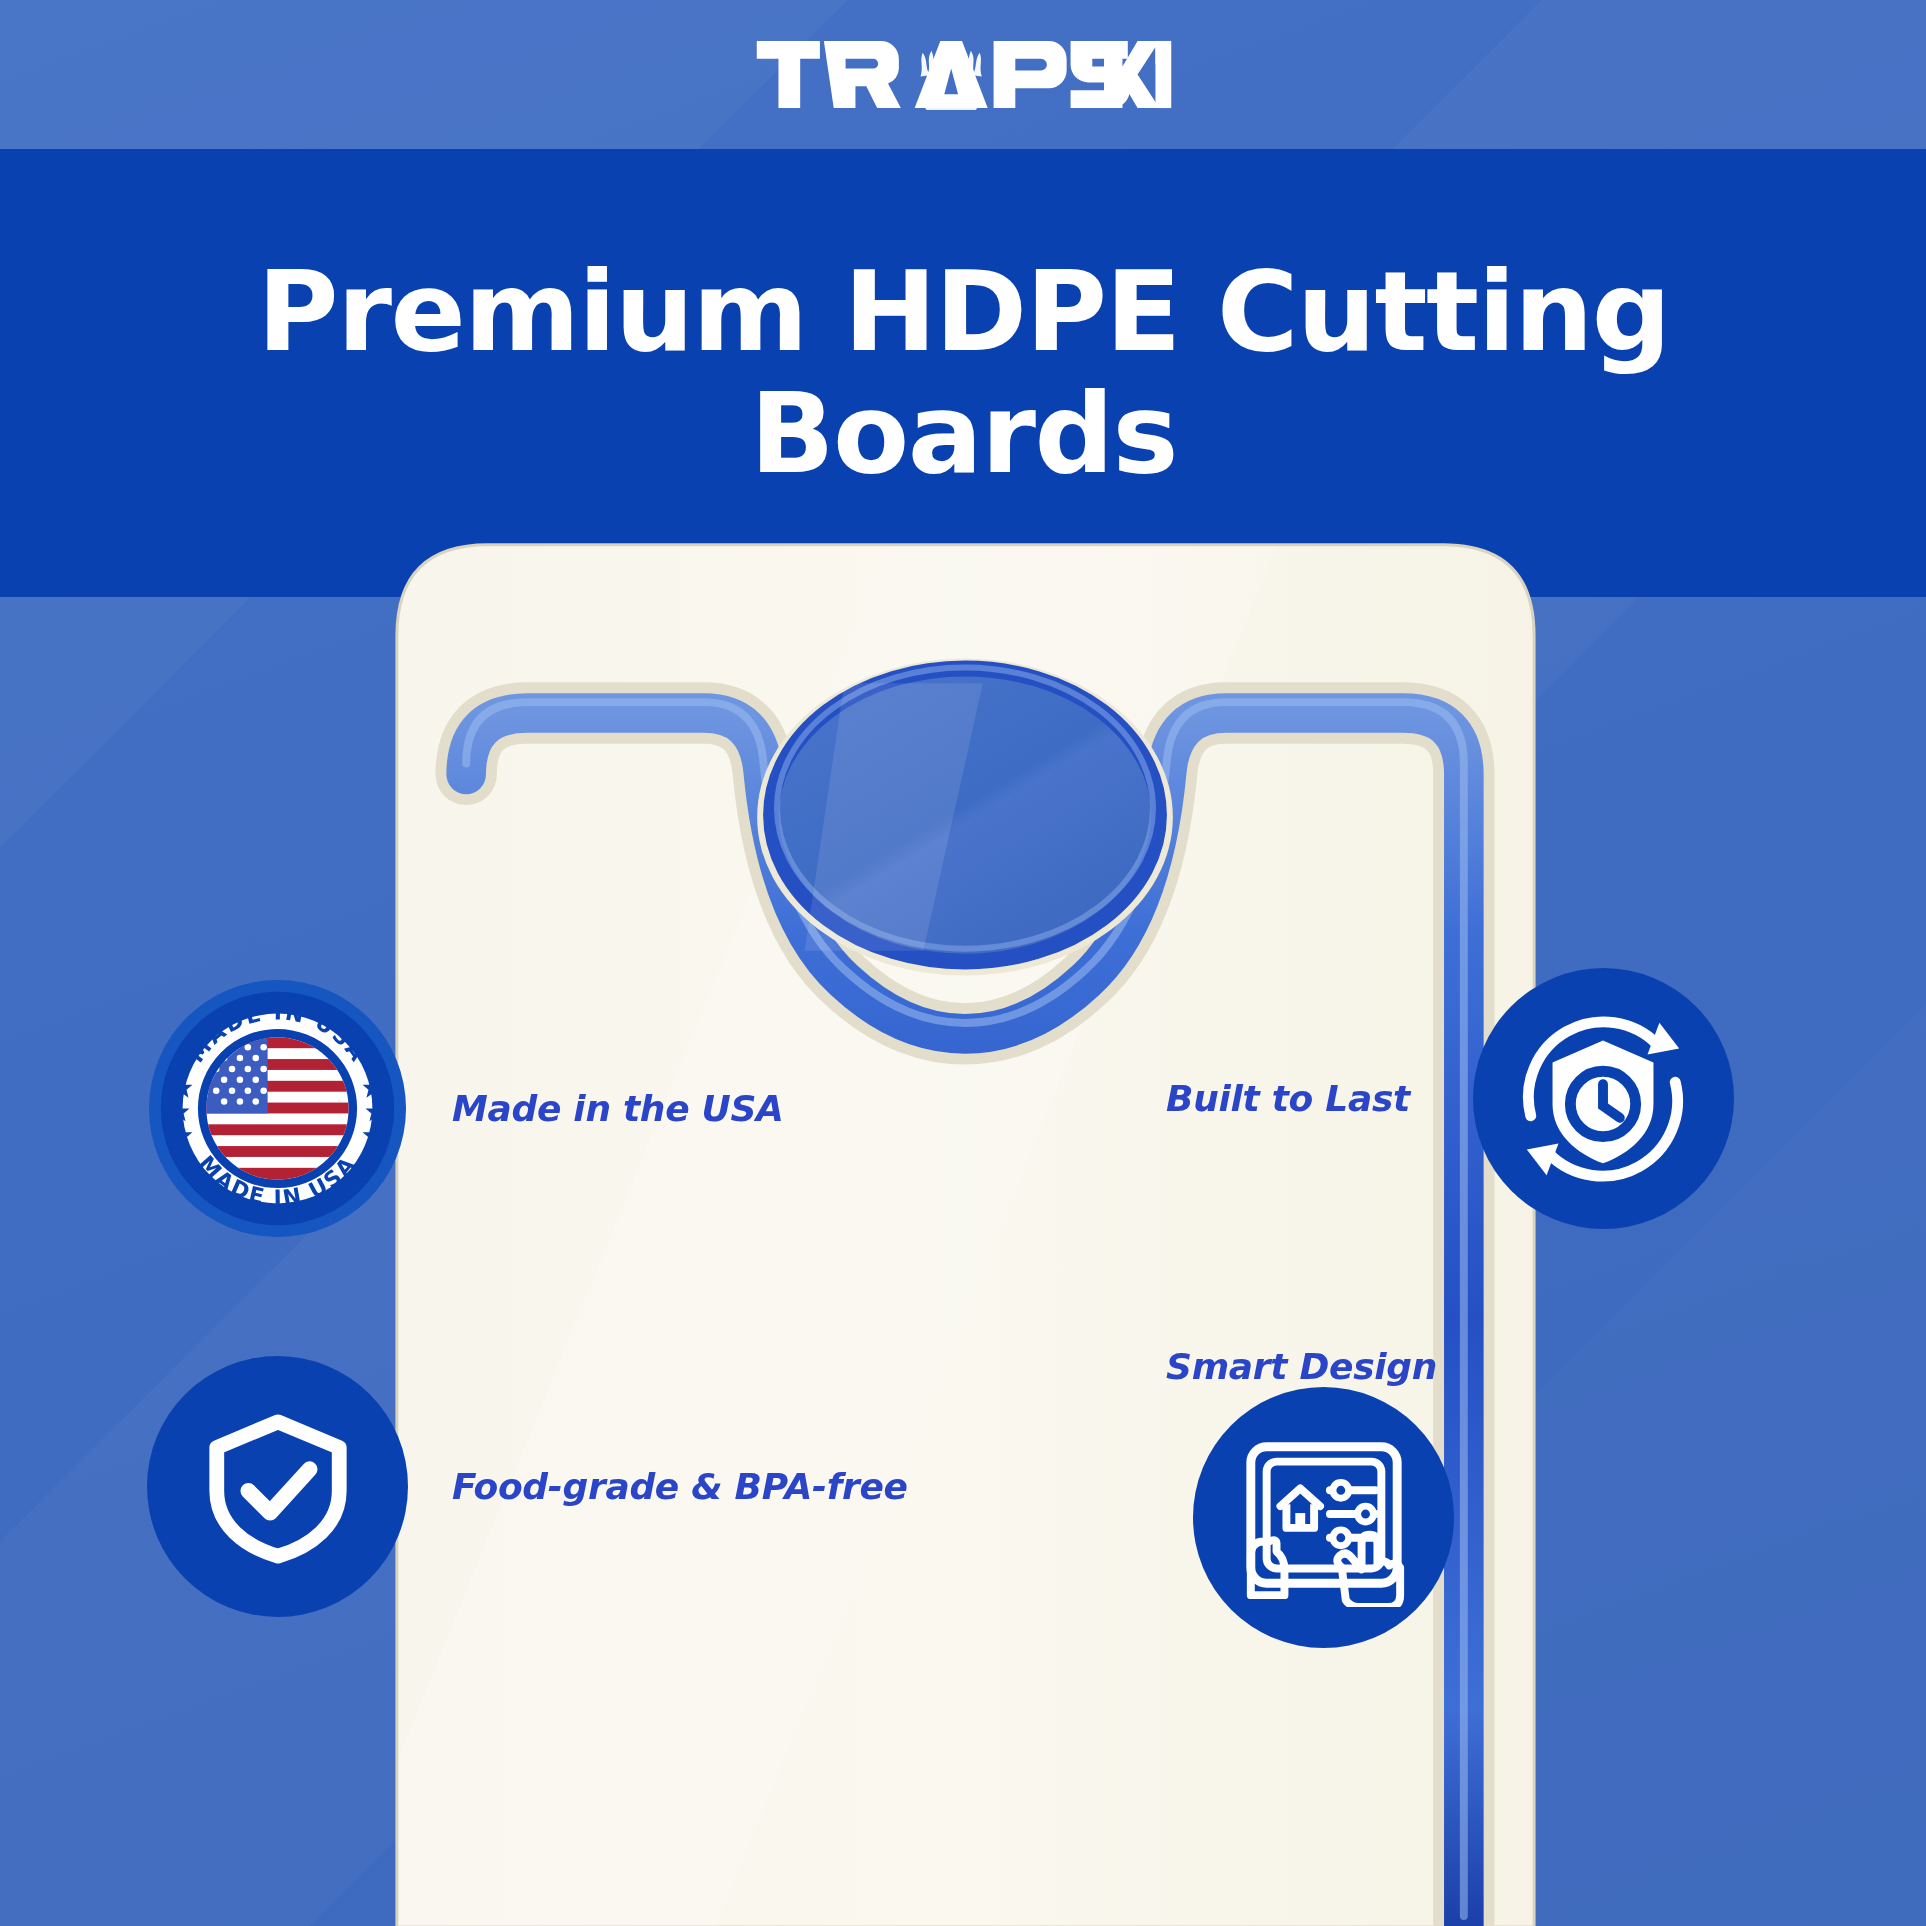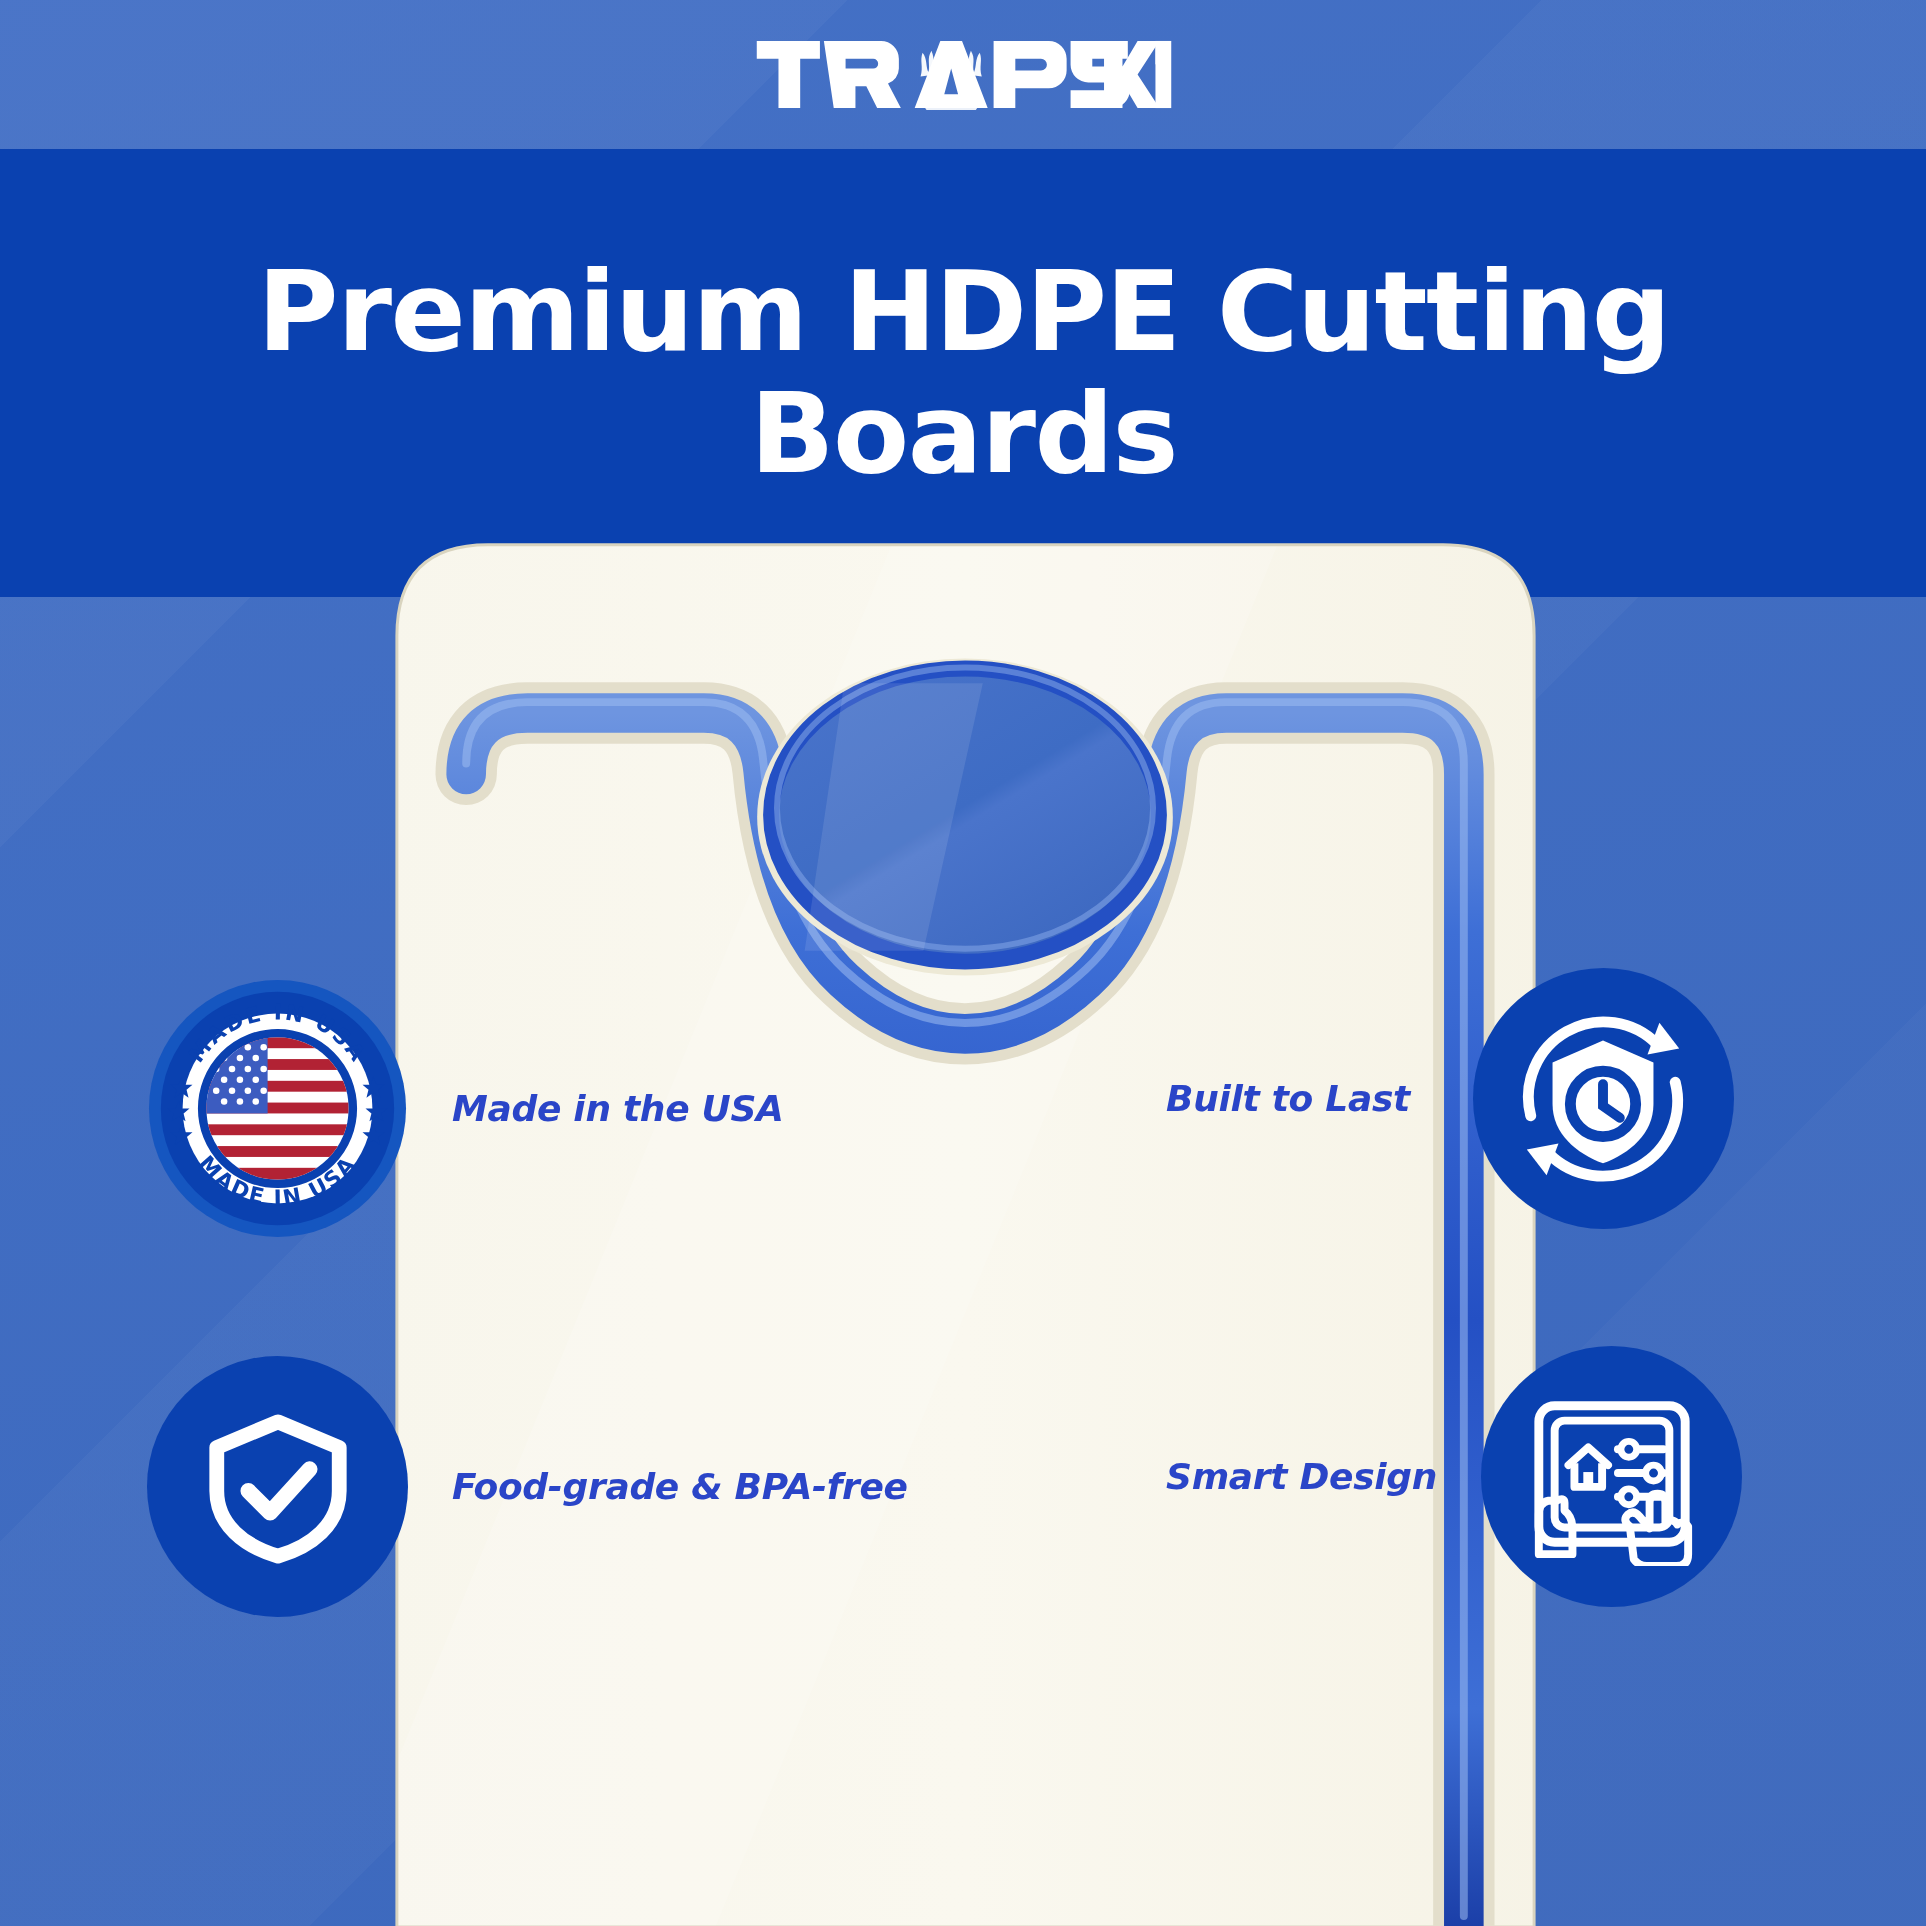--- a/index.html
+++ b/index.html
@@ -129,21 +129,21 @@
   
   .f-usa      { left: 147px;  top: 978px;  }
   .f-usa .feat-label  { margin-left: 44px; }
 
   .f-food     { left: 147px;  top: 1356px; }
   .f-food .feat-label { margin-left: 44px; }
 
   .f-built    { left: 1166px; top: 968px;  flex-direction: row; }
   .f-built .feat-label { margin-right: 63px; }
 
-  .f-smart    { left: 1166px; top: 1346px; flex-direction: row; }
+  .f-smart    { left: 1166px; top: 1346px; flex-direction: column; }
   .f-smart .feat-label { margin-right: 44px; }
 
   
   .usa-badge { width: 261px; height: 261px; display:block; }
 </style>
 </head>
 <body>
 
 <div id="page">
 

